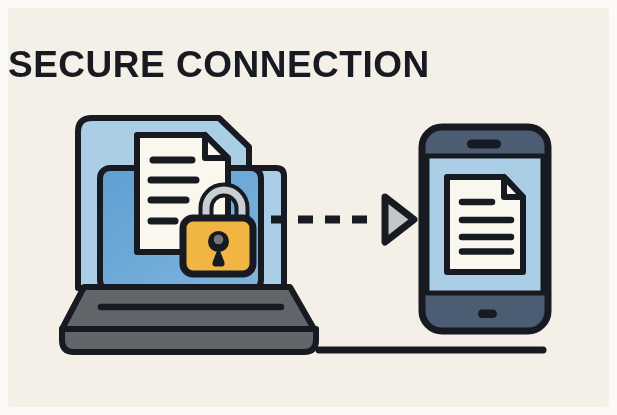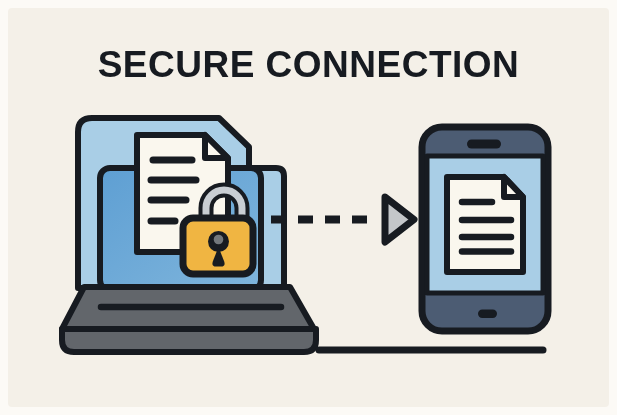--- a/index.html
+++ b/index.html
@@ -16,21 +16,21 @@
     left: 8px; top: 8px;
     width: 601px; height: 399px;
     background: var(--canvas_bg, #f4f0e8);
     border-radius: 4px;
   }
   .title {
     position: absolute;
     top: 36px;
     left: 0;
     width: 100%;
-    text-align: center;
+    text-align: left;
     font-size: 37px;
     font-weight: bold;
     letter-spacing: 0.5px;
     color: var(--ink, #171b21);
     white-space: nowrap;
   }
   svg { position: absolute; left: 0; top: 0; }
 
   .ink-line   { stroke: var(--ink); fill: none; }
   .shape      { stroke: var(--ink); stroke-linejoin: round; }

